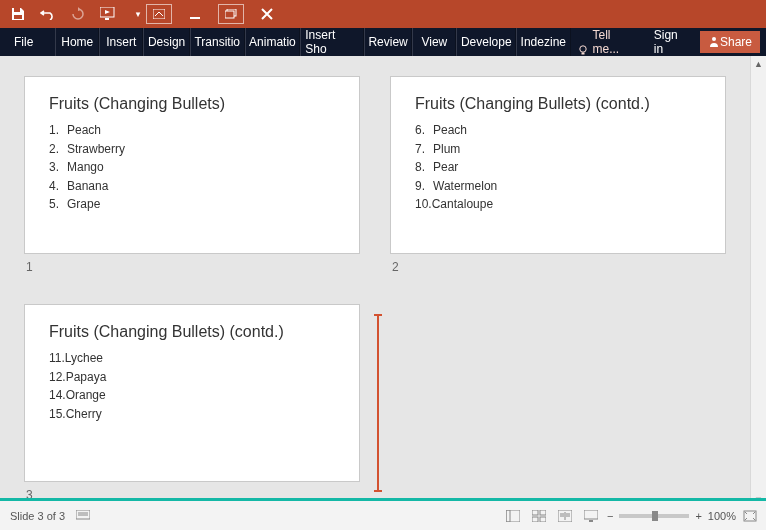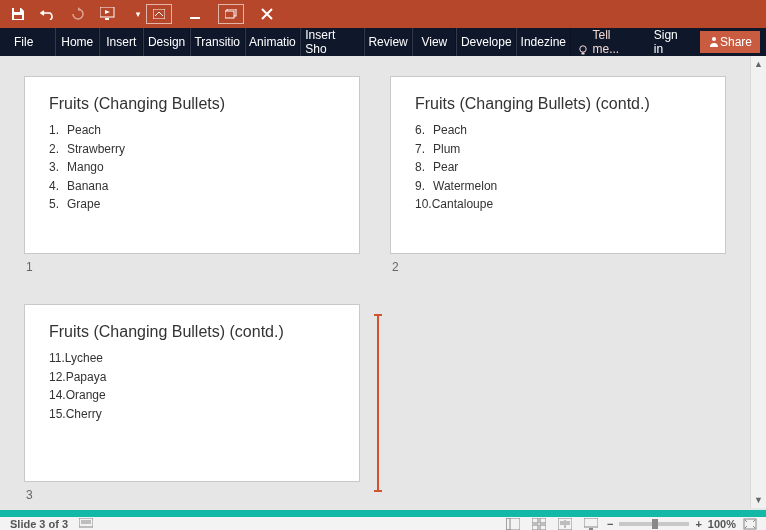--- a/index.html
+++ b/index.html
@@ -41,21 +41,21 @@
   .slide li .num { min-width: 18px; }
   .slide li .num.tight { min-width: 14px; }
   .snum { color:#666; font-size:12px; margin-top:6px; margin-left:2px; }
 
   .cursor-line { position:absolute; width:2px; background:#D35230; }
   .cursor-line::before, .cursor-line::after { content:""; position:absolute; left:-3px; width:8px; height:2px; background:#D35230;}
   .cursor-line::before { top:0; }
   .cursor-line::after { bottom:0; }
 
   
-  .statusbar { position:absolute; left:0; right:0; bottom:0; height:20px; background:#F3F3F3; border-top:7px solid #14b8a6; display:flex; align-items:center; font-size:11px; color:#555;font-weight:bold; }
+  .statusbar { position:absolute; left:0; right:0; bottom:0; height:32px; background:#F3F3F3; border-top:3px solid #14b8a6; display:flex; align-items:center; font-size:11px; color:#555; }
   .statusbar .left { padding-left:10px; display:flex; align-items:center; gap:10px; }
   .statusbar .spacer { flex:1; }
   .statusbar .views { display:flex; align-items:center; gap:10px; padding-right:8px; }
   .statusbar .zoom { display:flex; align-items:center; gap:6px; padding-right:8px;}
   .zoom-track { width:70px; height:4px; background:#c8c8c8; position:relative; }
   .zoom-thumb { position:absolute; top:-3px; left:33px; width:6px; height:10px; background:#888; }
   .vicon { width:16px; height:14px; display:flex; align-items:center; justify-content:center; color:#666; }
   svg { display:block; }
 </style>
 </head>

